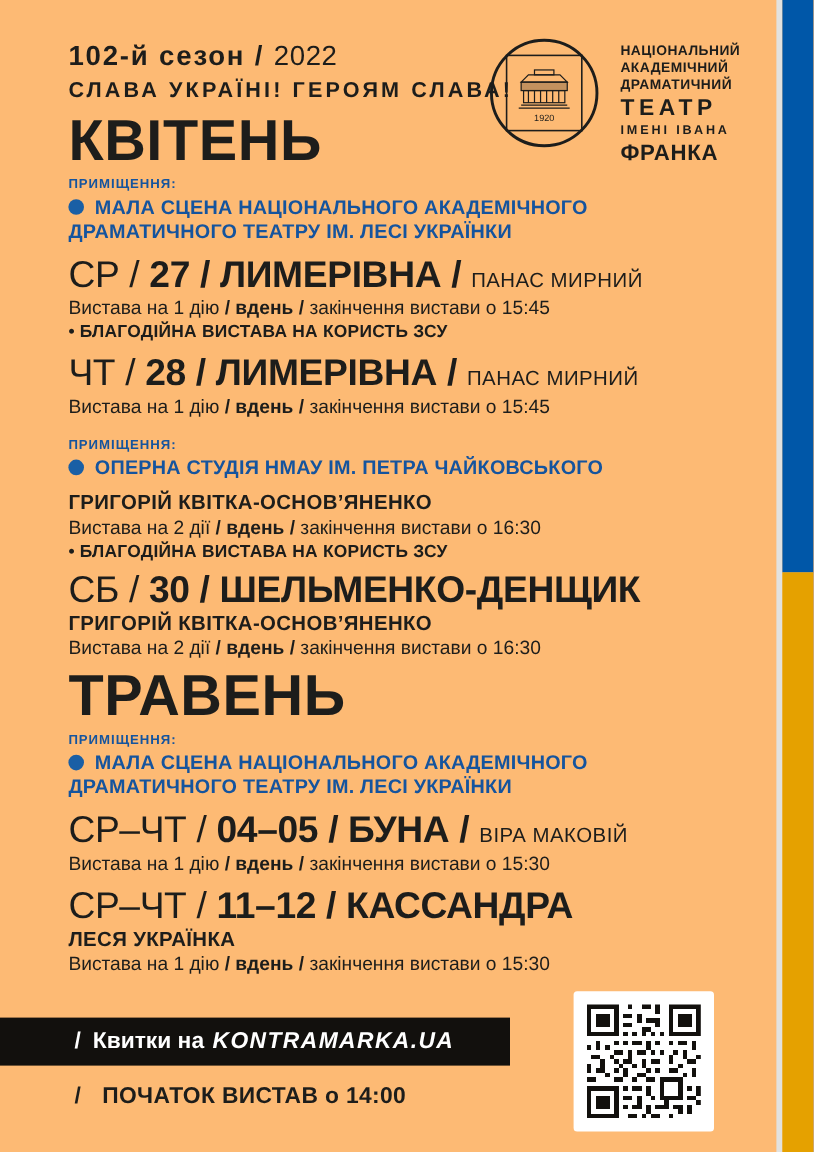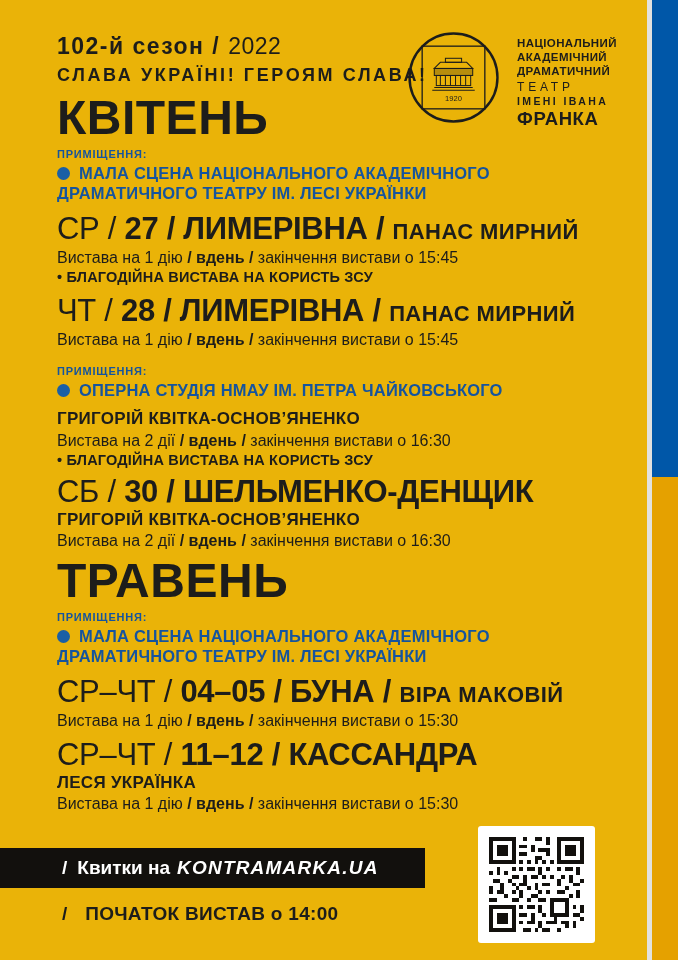--- a/index.html
+++ b/index.html
@@ -1,21 +1,21 @@
 <!DOCTYPE html>
 <html><head>
 <meta charset="utf-8">
 <style>
   * { margin:0; padding:0; box-sizing:border-box; }
   html,body { background:#9a9a9a; }
   body { font-family:"Liberation Sans", sans-serif; }
 
   .poster {
     position:relative; width:678px; height:960px;
-    background:#eab308; color:#1d1d1b; overflow:hidden;
+    background:#fdba74; color:#1d1d1b; overflow:hidden;
     margin:0 auto;
   }
 
   
   .flag-edge  { position:absolute; top:0; right:26px; width:5px; height:960px; background:#e2e2df; }
   .flag-blue  { position:absolute; top:0; right:0; width:26px; height:477px; background:#0057a8; }
   .flag-yellow{ position:absolute; top:477px; right:0; width:26px; height:483px; background:#e5a100; }
 
   .content { position:absolute; left:57px; top:33px; width:552px; }
 
@@ -23,35 +23,35 @@
   .season-line { font-size:23px; font-weight:800; letter-spacing:1.5px; margin-bottom:5px; }
   .season-line .year { font-weight:400; letter-spacing:0.5px; }
   .season-line .sl { font-weight:800; }
   .slogan { font-size:18px; font-weight:800; letter-spacing:2.6px; margin-bottom:7px; }
 
   
   .logo { position:absolute; left:350px; top:-2px; width:260px; display:flex; }
   .logo-mark { width:93px; height:93px; flex:none; }
   .logo-text { margin-left:17px; padding-top:5px; color:#1d1d1b; }
   .lt-sm { font-size:11.5px; font-weight:700; line-height:1.22; letter-spacing:0.4px; }
-  .lt-theatre { font-size:12px; font-weight:400; letter-spacing:3.8px; margin-top:2px; }
+  .lt-theatre { font-size:19px; font-weight:700; letter-spacing:3.8px; margin-top:2px; }
   .lt-imeni { font-size:10.5px; font-weight:700; letter-spacing:2.4px; margin:1px 0; }
   .lt-franko { font-size:18.5px; font-weight:800; letter-spacing:0.6px; }
 
   
   .month-title { font-size:48px; font-weight:700; letter-spacing:0.5px; line-height:1.04; margin-bottom:5px; }
   .venue-label { font-size:11px; font-weight:800; letter-spacing:0.8px; color:#15549e; margin-bottom:3px; }
   .venue-line { font-size:16.5px; font-weight:800; letter-spacing:0.2px; line-height:1.22; color:#15549e; width:470px; margin-bottom:9px; }
   .venue-dot { display:inline-block; width:13px; height:13px; border-radius:50%; background:#1a5fa5; margin-right:9px; position:relative; top:1px; }
 
   .event { margin-bottom:8px; }
   .event.tight { margin-bottom:6px; }
   .title-line { font-size:31px; font-weight:800; letter-spacing:-0.3px; line-height:1.08; white-space:nowrap; }
   .title-line .day, .title-line .sl-light { font-weight:400; }
-  .title-line .auth-inline { font-size:22px; font-weight:700; letter-spacing:0.4px;text-align:right; }
+  .title-line .auth-inline { font-size:17px; font-weight:400; letter-spacing:0.4px;text-align:right; }
   .author-line { font-size:17px; font-weight:800; letter-spacing:0.3px; line-height:1.15; margin-top:1px; }
   .details { font-size:16px; font-weight:400; line-height:1.2; margin-top:2px; }
   .details .b { font-weight:800; }
   .note { font-size:14.5px; font-weight:800; letter-spacing:0.2px; line-height:1.2; margin-top:2px; }
 
   .month-gap { height:8px; }
 
   
   .footer-bar {
     position:absolute; left:0; top:848px; width:425px; height:40px;

